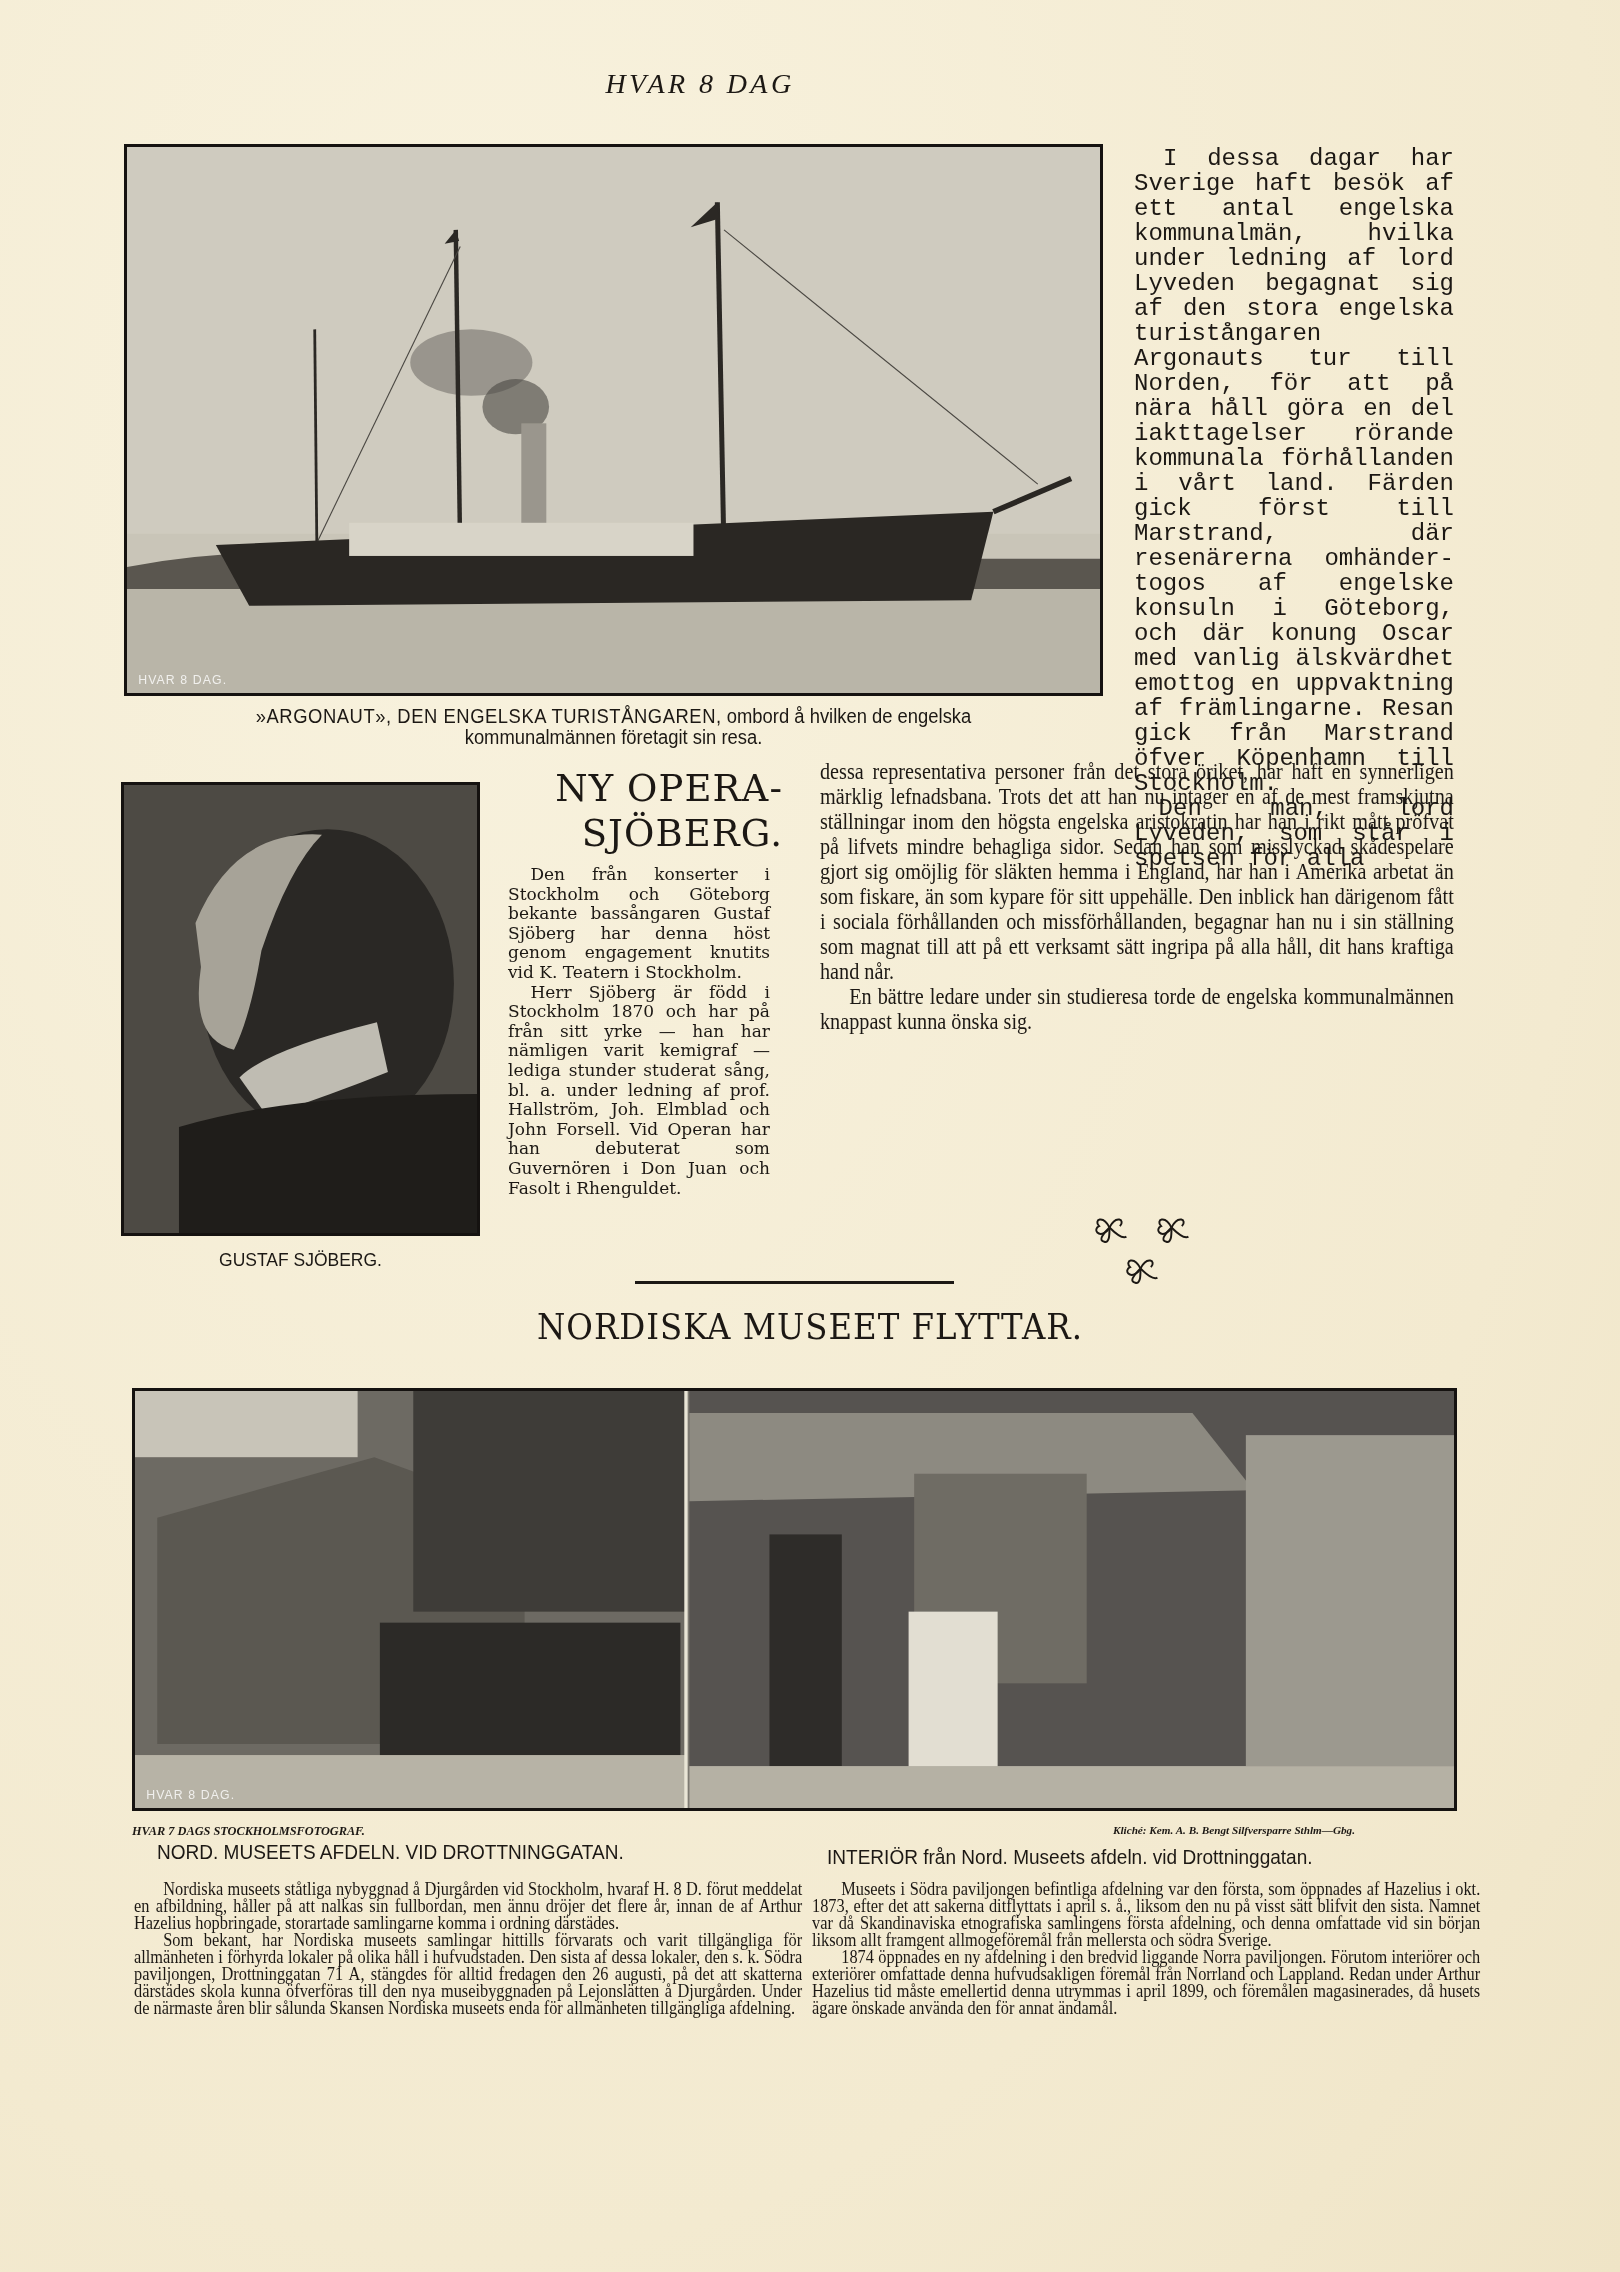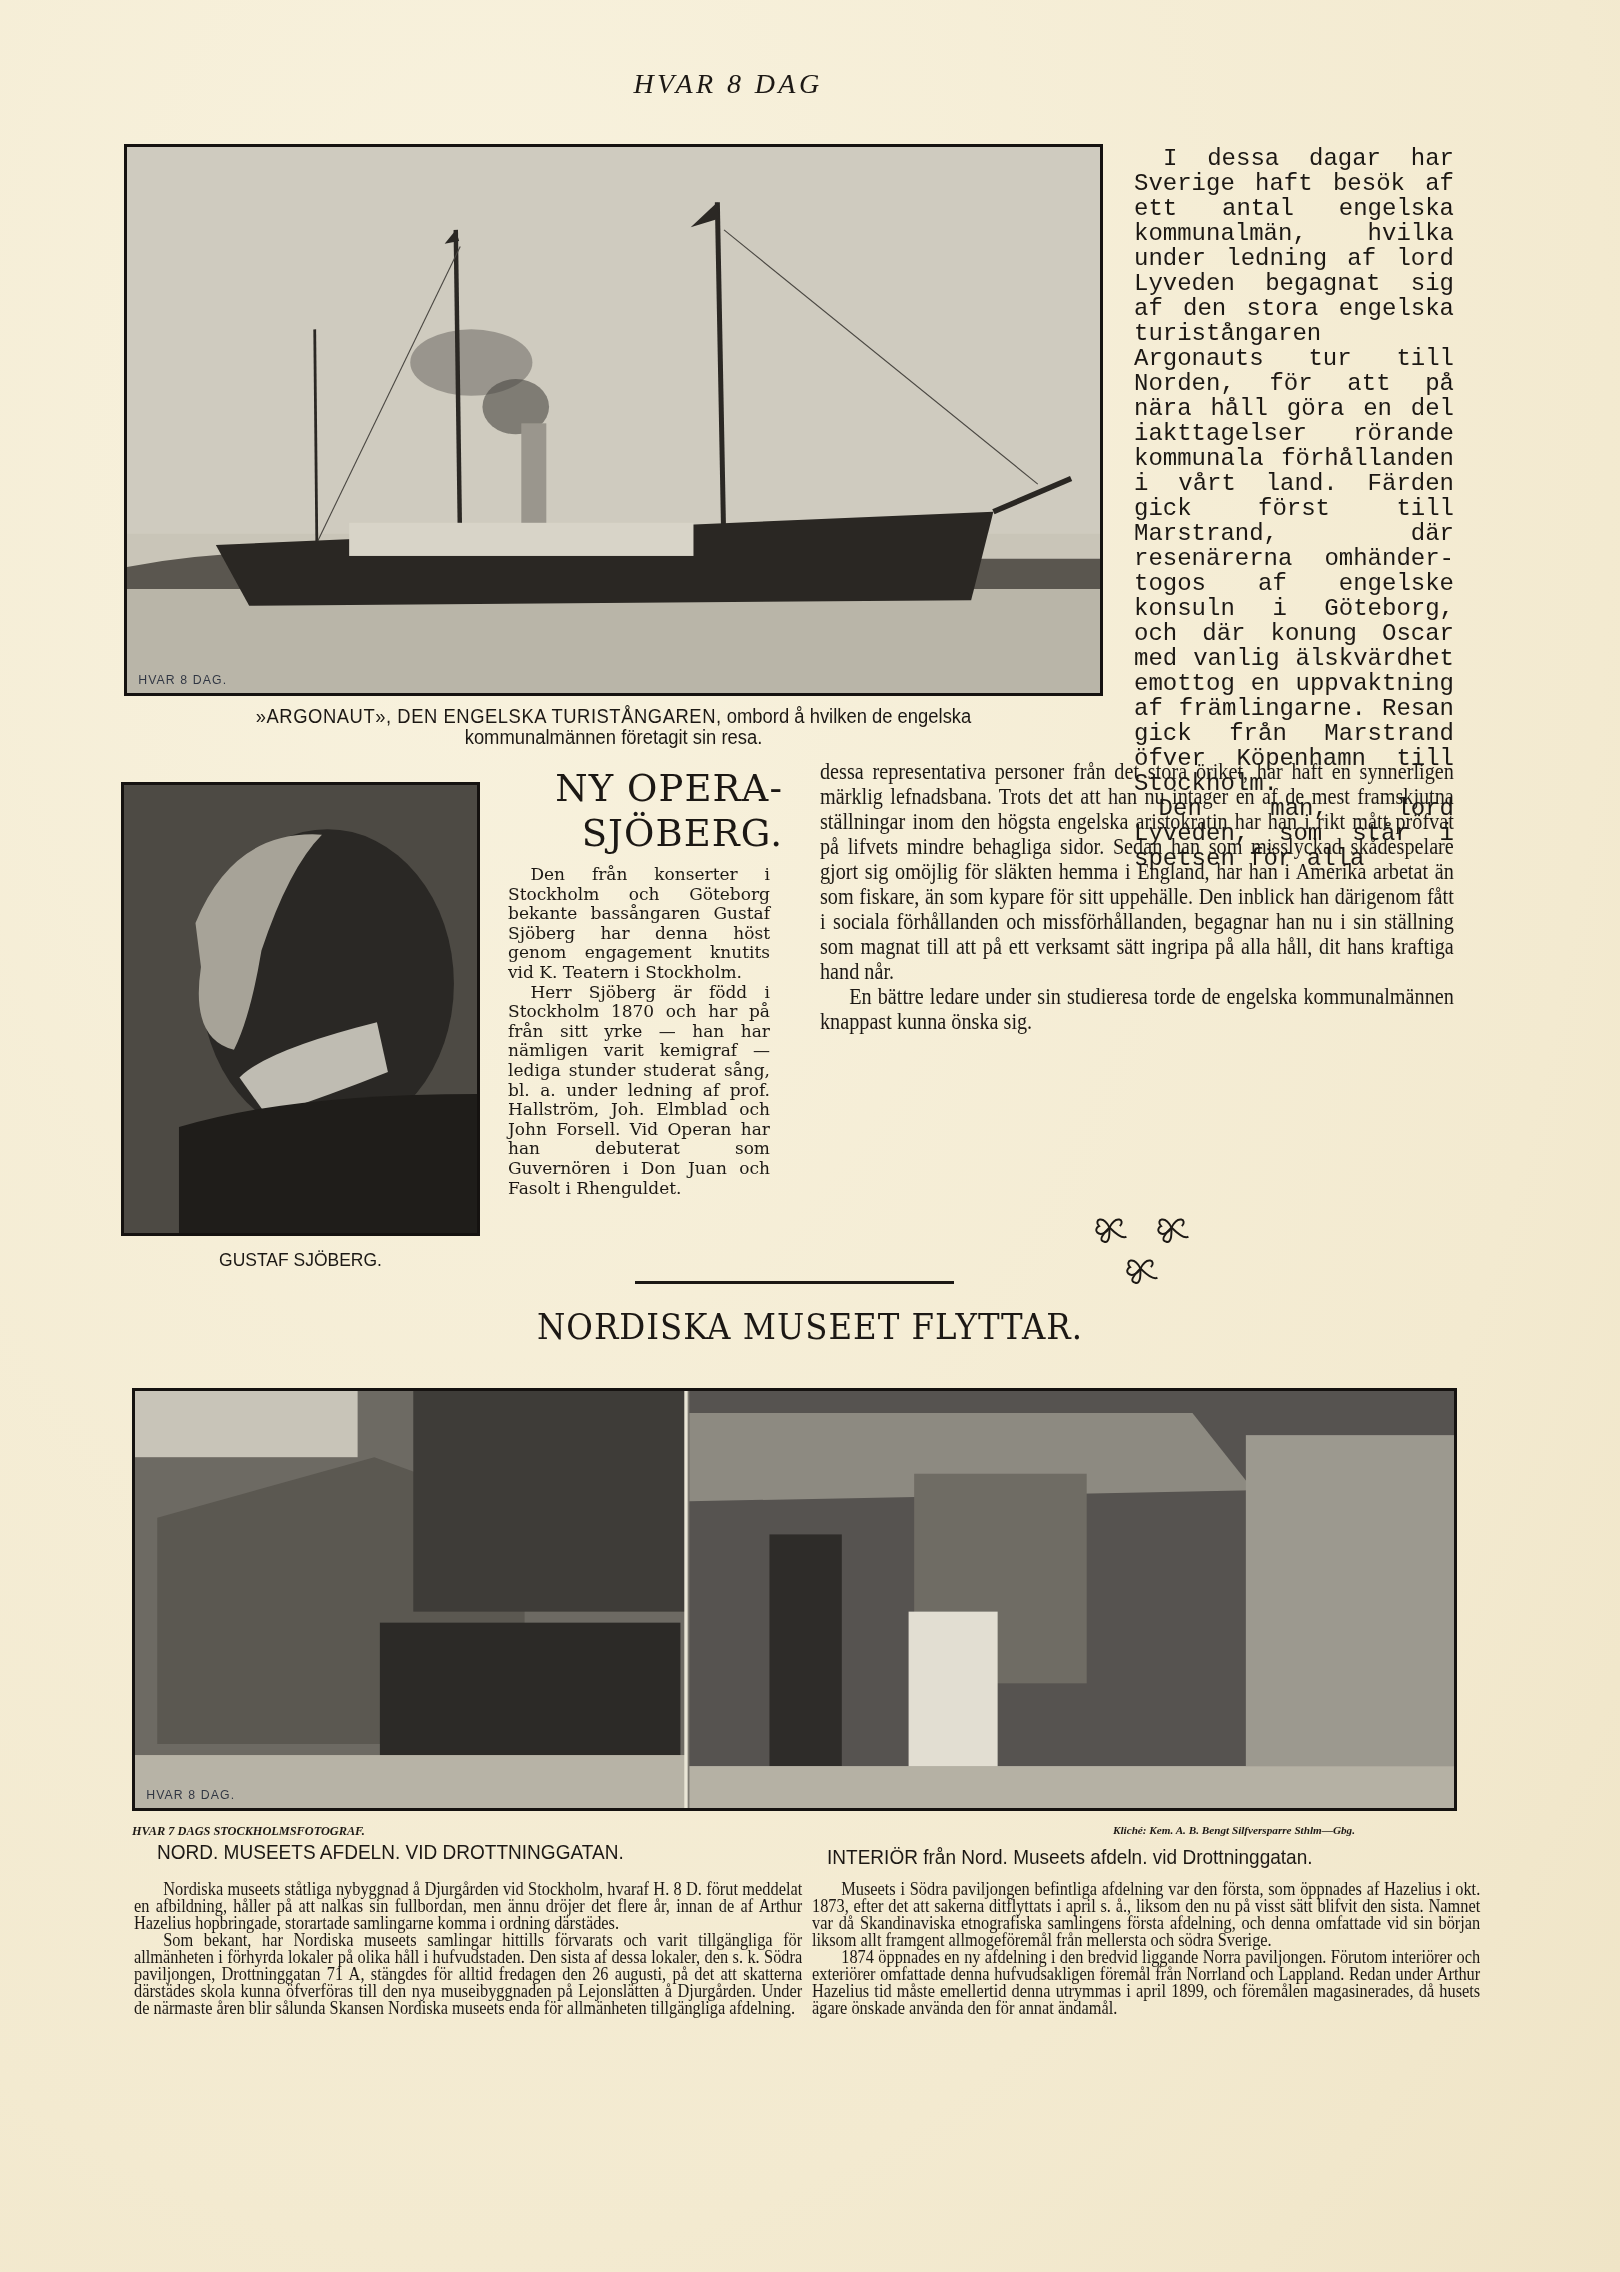--- a/index.html
+++ b/index.html
@@ -7,29 +7,29 @@
     width: 1620px; height: 2273px; position: relative; overflow: hidden;
     background: #f6efd9;
     background-image: radial-gradient(ellipse at 30% 20%, #f8f2de 0%, #f3ead0 70%, #efe4c6 100%);
     color: #1c1814;
     font-family: "DejaVu Serif", "Liberation Serif", serif;
   }
   .abs { position: absolute; }
   .masthead {
     left: 0; width: 1400px; top: 68px; text-align: center;
     font-family: "Liberation Serif", serif; font-style: italic;
-    font-size: 28px; letter-spacing: 3.4px; padding-left: 28px;
+    font-size: 28px; letter-spacing: 3.4px;
   }
   .photo-frame {
     border: 3.4px solid #151210; box-sizing: border-box;
     background: #8c887d; overflow: hidden;
   }
   .photo-frame svg { display: block; width: 100%; height: 100%; }
   .watermark {
-    position: absolute; left: 11.2px; bottom: 5.6px; font-size: 12.3px; color: #0f172a;
+    position: absolute; left: 11.2px; bottom: 5.6px; font-size: 12.3px; color: #ffffff;
     font-family: "Liberation Sans", sans-serif; letter-spacing: 1.1px; opacity: .8;
   }
   .caption {
     font-family: "Liberation Sans", sans-serif; font-size: 20px; line-height: 1.05;
     text-align: center; transform: scaleX(0.92); transform-origin: center top;
   }
   .caption .upper { letter-spacing: 0.6px; }
   .col-text {
     font-family: Liberation Mono, monospace; font-size: 24px; line-height: 25px;
     text-align: justify; hyphens: manual;

